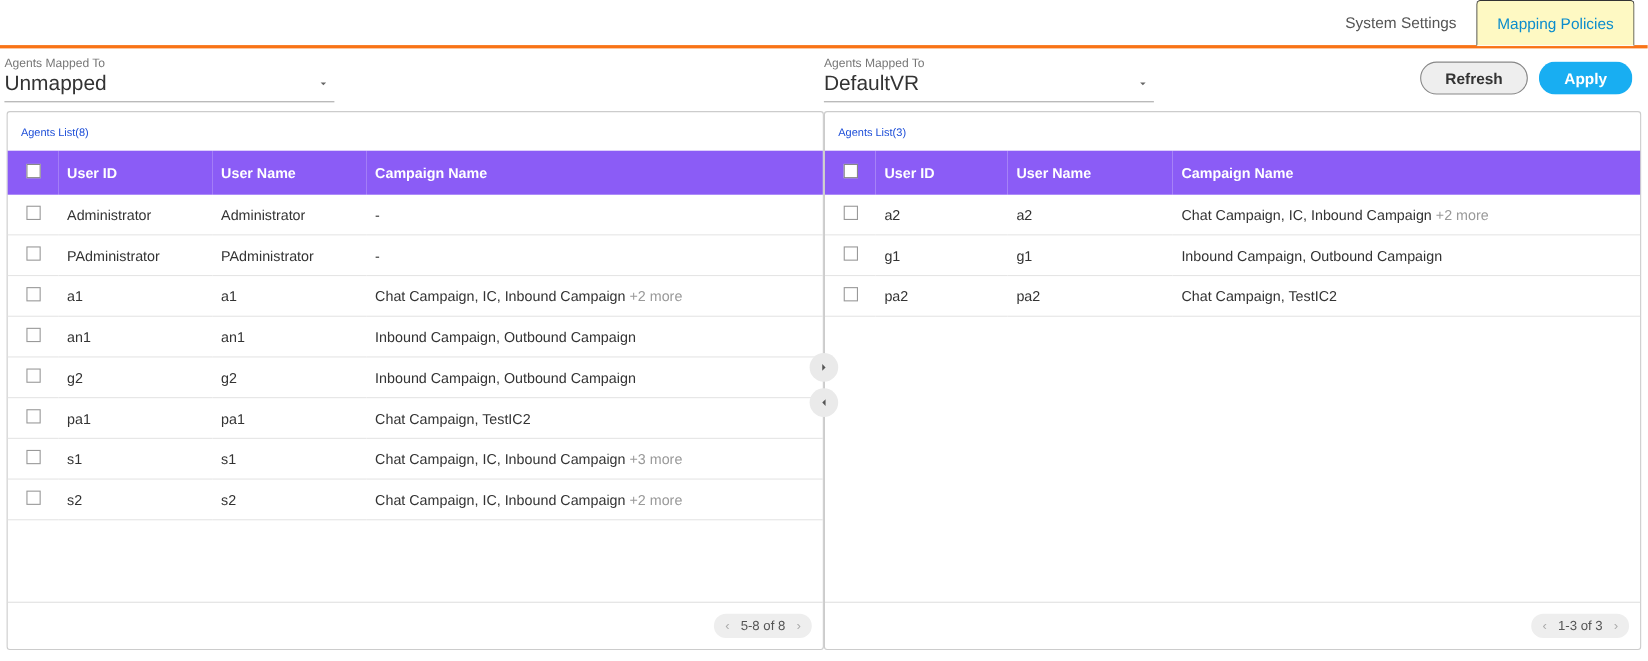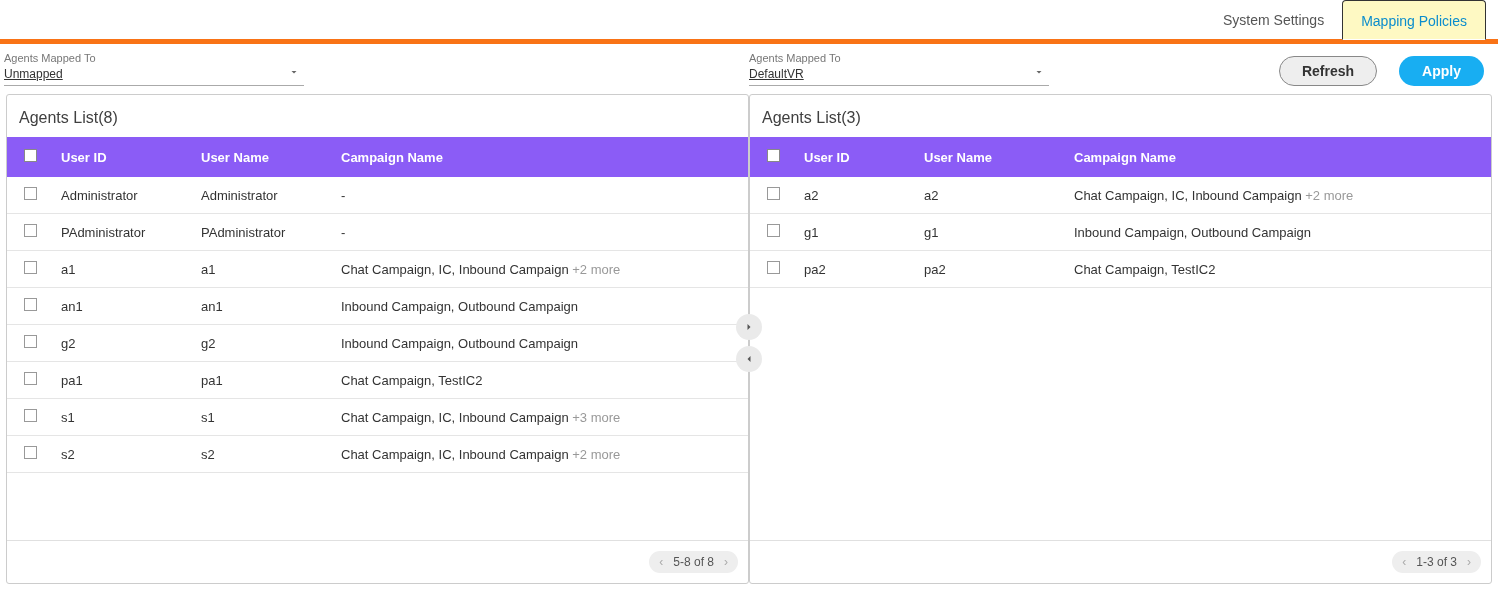--- a/index.html
+++ b/index.html
@@ -8,21 +8,21 @@
     font-family: "Segoe UI", Arial, sans-serif;
     font-size: 13px;
     color: #333;
     background: #fff;
   }
 
   
   .topbar {
     display: flex;
     justify-content: flex-end;
-    border-bottom: 5px solid #f97316;
+    border-bottom: 3px solid #f97316;
     padding: 0 12px;
     height: 44px;
   }
   .top-tab {
     padding: 12px 18px 10px 18px;
     color: #555;
     cursor: pointer;
     font-size: 14px;
     position: relative;
   }
@@ -54,33 +54,32 @@
     color: #777;
   }
   .dd {
     display: flex;
     align-items: center;
     justify-content: space-between;
     border-bottom: 1px solid #aaa;
     padding: 2px 4px 4px 0;
     cursor: pointer;
     color: #333;
-    font-size: 12px;
-    text-decoration: underline;
+    font-size: 19px;
   }
   .chev {
     color: #666;
   }
 
   .action-buttons {
     position: absolute;
     right: 10px;
     top: 4px;
     display: flex;
-    gap: 22px;
+    gap: 10px;
   }
   .btn {
     border-radius: 18px;
     padding: 6px 22px;
     font-size: 14px;
     cursor: pointer;
     font-weight: 600;
     border: 1px solid transparent;
   }
   .btn-refresh {
@@ -104,22 +103,22 @@
     border: 1px solid #ccc;
     border-radius: 3px;
     display: flex;
     flex-direction: column;
     min-height: 490px;
     position: relative;
   }
 
   .panel-title {
     padding: 14px 12px 10px 12px;
-    font-size: 16px;
-    color: #404040;
+    font-size: 10px;
+    color: #1d4ed8;
   }
 
   table {
     width: 100%;
     border-collapse: collapse;
   }
   thead th {
     background: #8b5cf6;
     color: #fff;
     text-align: left;

